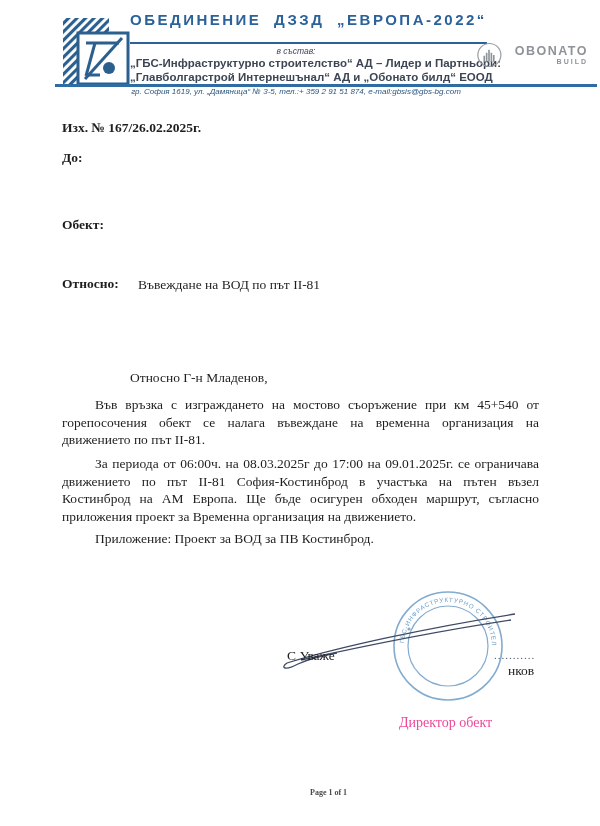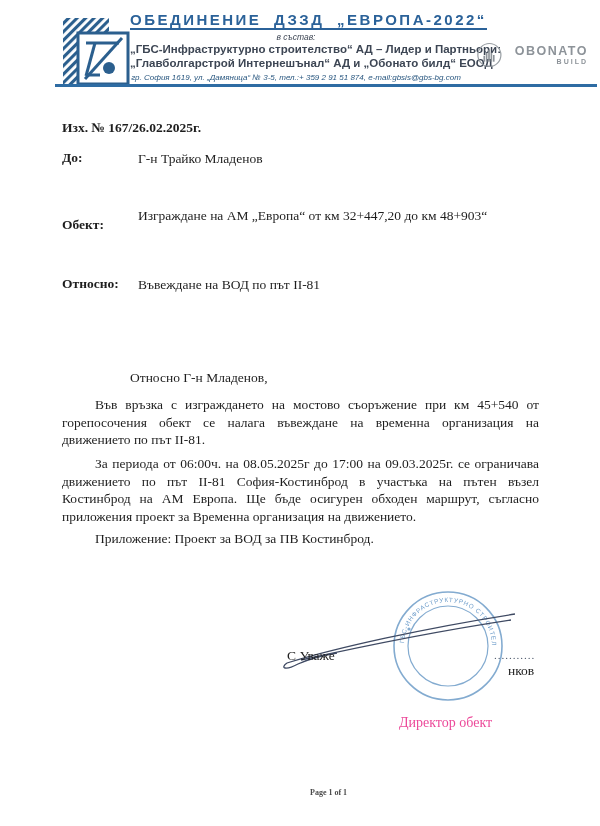--- a/index.html
+++ b/index.html
@@ -8,21 +8,21 @@
     font-family:"Liberation Serif","DejaVu Serif",serif;color:#1e1e1e;
     overflow:hidden;margin:0 auto;
   }
   .abs{position:absolute;}
   
   .hdr-center{left:130px;top:11px;width:332px;text-align:center;}
   .hdr-title{
     font-family:"Liberation Sans","DejaVu Sans",sans-serif;
     font-weight:bold;font-size:15px;color:#2b6299;
     letter-spacing:2.5px;word-spacing:6px;
-    display:inline-block;border-bottom:2px solid #2b6299;padding-bottom:0;
+    display:inline-block;border-bottom:2px solid #2b6299;padding-bottom:14px;
     white-space:nowrap;
   }
   .hdr-sub{
     font-family:"Liberation Sans","DejaVu Sans",sans-serif;
     font-style:italic;font-size:8.5px;color:#3d4654;margin-top:2px;
   }
   .hdr-co{
     font-family:"Liberation Sans","DejaVu Sans",sans-serif;
     font-weight:bold;font-size:11.5px;color:#3d4654;line-height:14px;
     white-space:nowrap;
@@ -121,33 +121,31 @@
       <div class="obonato-build">BUILD</div>
     </div>
   </div>
 
   <div class="abs hdr-rule"></div>
 
   <div class="abs ref">Изх. № 167/26.02.2025г.</div>
 
   <div class="abs lbl to-label">До:</div>
   <div class="abs val to-lines">
-    <div>Г-н Трайко Младенов</div>
   </div>
 
   <div class="abs lbl obj-label">Обект:</div>
-  <div class="abs val obj-val">Изграждане на АМ „Европа“ от км 32+447,20 до км 48+903“</div>
 
   <div class="abs lbl subj-label">Относно:</div>
   <div class="abs val subj-val">Въвеждане на ВОД по път II-81</div>
 
   <div class="abs salut">Относно Г-н Младенов,</div>
 
   <div class="abs para p1">Във връзка с изграждането на мостово съоръжение при км 45+540 от горепосочения обект се налага въвеждане на временна организация на движението по път II-81.</div>
-  <div class="abs para p2">За периода от 06:00ч. на 08.05.2025г до 17:00 на 09.03.2025г. се ограничава движението по път II-81 София-Костинброд в участъка на пътен възел Костинброд на АМ Европа. Ще бъде осигурен обходен маршрут, съгласно приложения проект за Временна организация на движението.</div>
+  <div class="abs para p2">За периода от 06:00ч. на 08.03.2025г до 17:00 на 09.01.2025г. се ограничава движението по път II-81 София-Костинброд в участъка на пътен възел Костинброд на АМ Европа. Ще бъде осигурен обходен маршрут, съгласно приложения проект за Временна организация на движението.</div>
   <div class="abs attach">Приложение: Проект за ВОД за ПВ Костинброд.</div>
 
   <svg class="abs stamp" width="114" height="114" viewBox="0 0 114 114">
     <defs>
       <path id="stampArc" d="M 13,57 A 44,44 0 1 1 101,57" fill="none"></path>
     </defs>
     <circle cx="57" cy="57" r="54" fill="none" stroke="#83abd0" stroke-width="1.6"></circle>
     <circle cx="57" cy="57" r="40" fill="none" stroke="#83abd0" stroke-width="1.2"></circle>
     <circle cx="18" cy="40" r="1.6" fill="#83abd0"></circle>
     <text font-family="Liberation Sans, DejaVu Sans, sans-serif" font-size="6.3" fill="#6f9ecb" letter-spacing="0.8">

